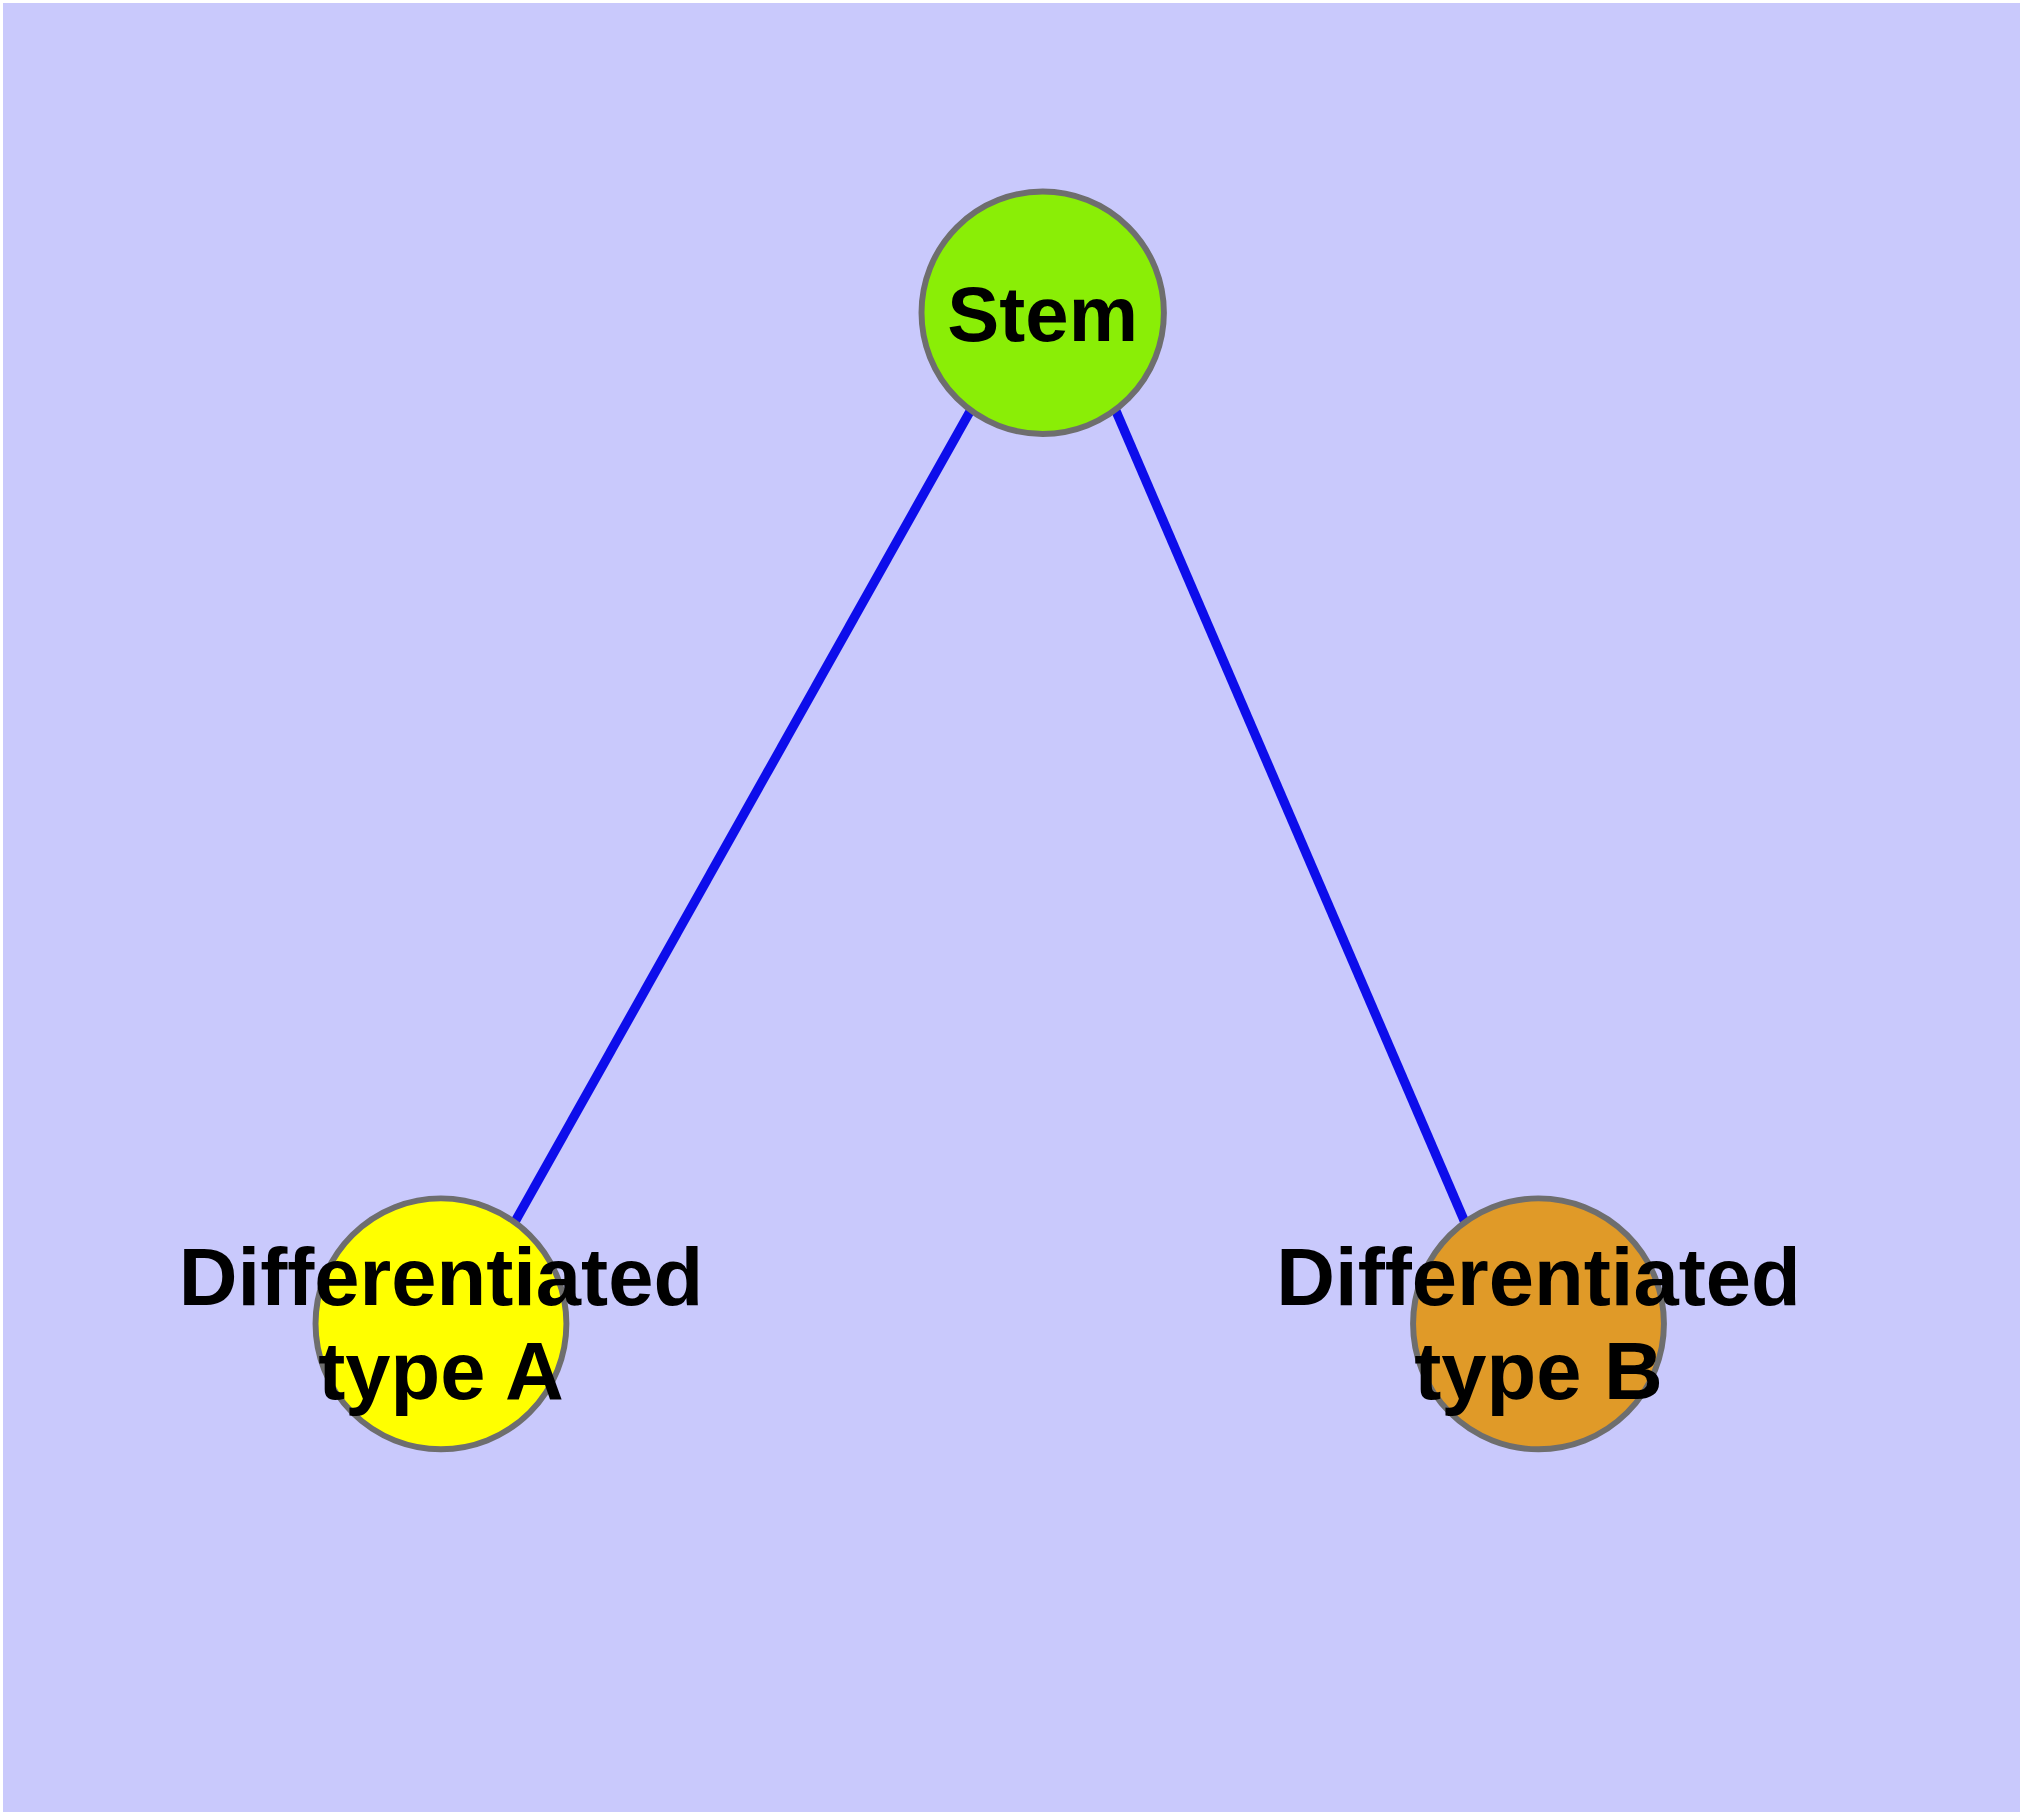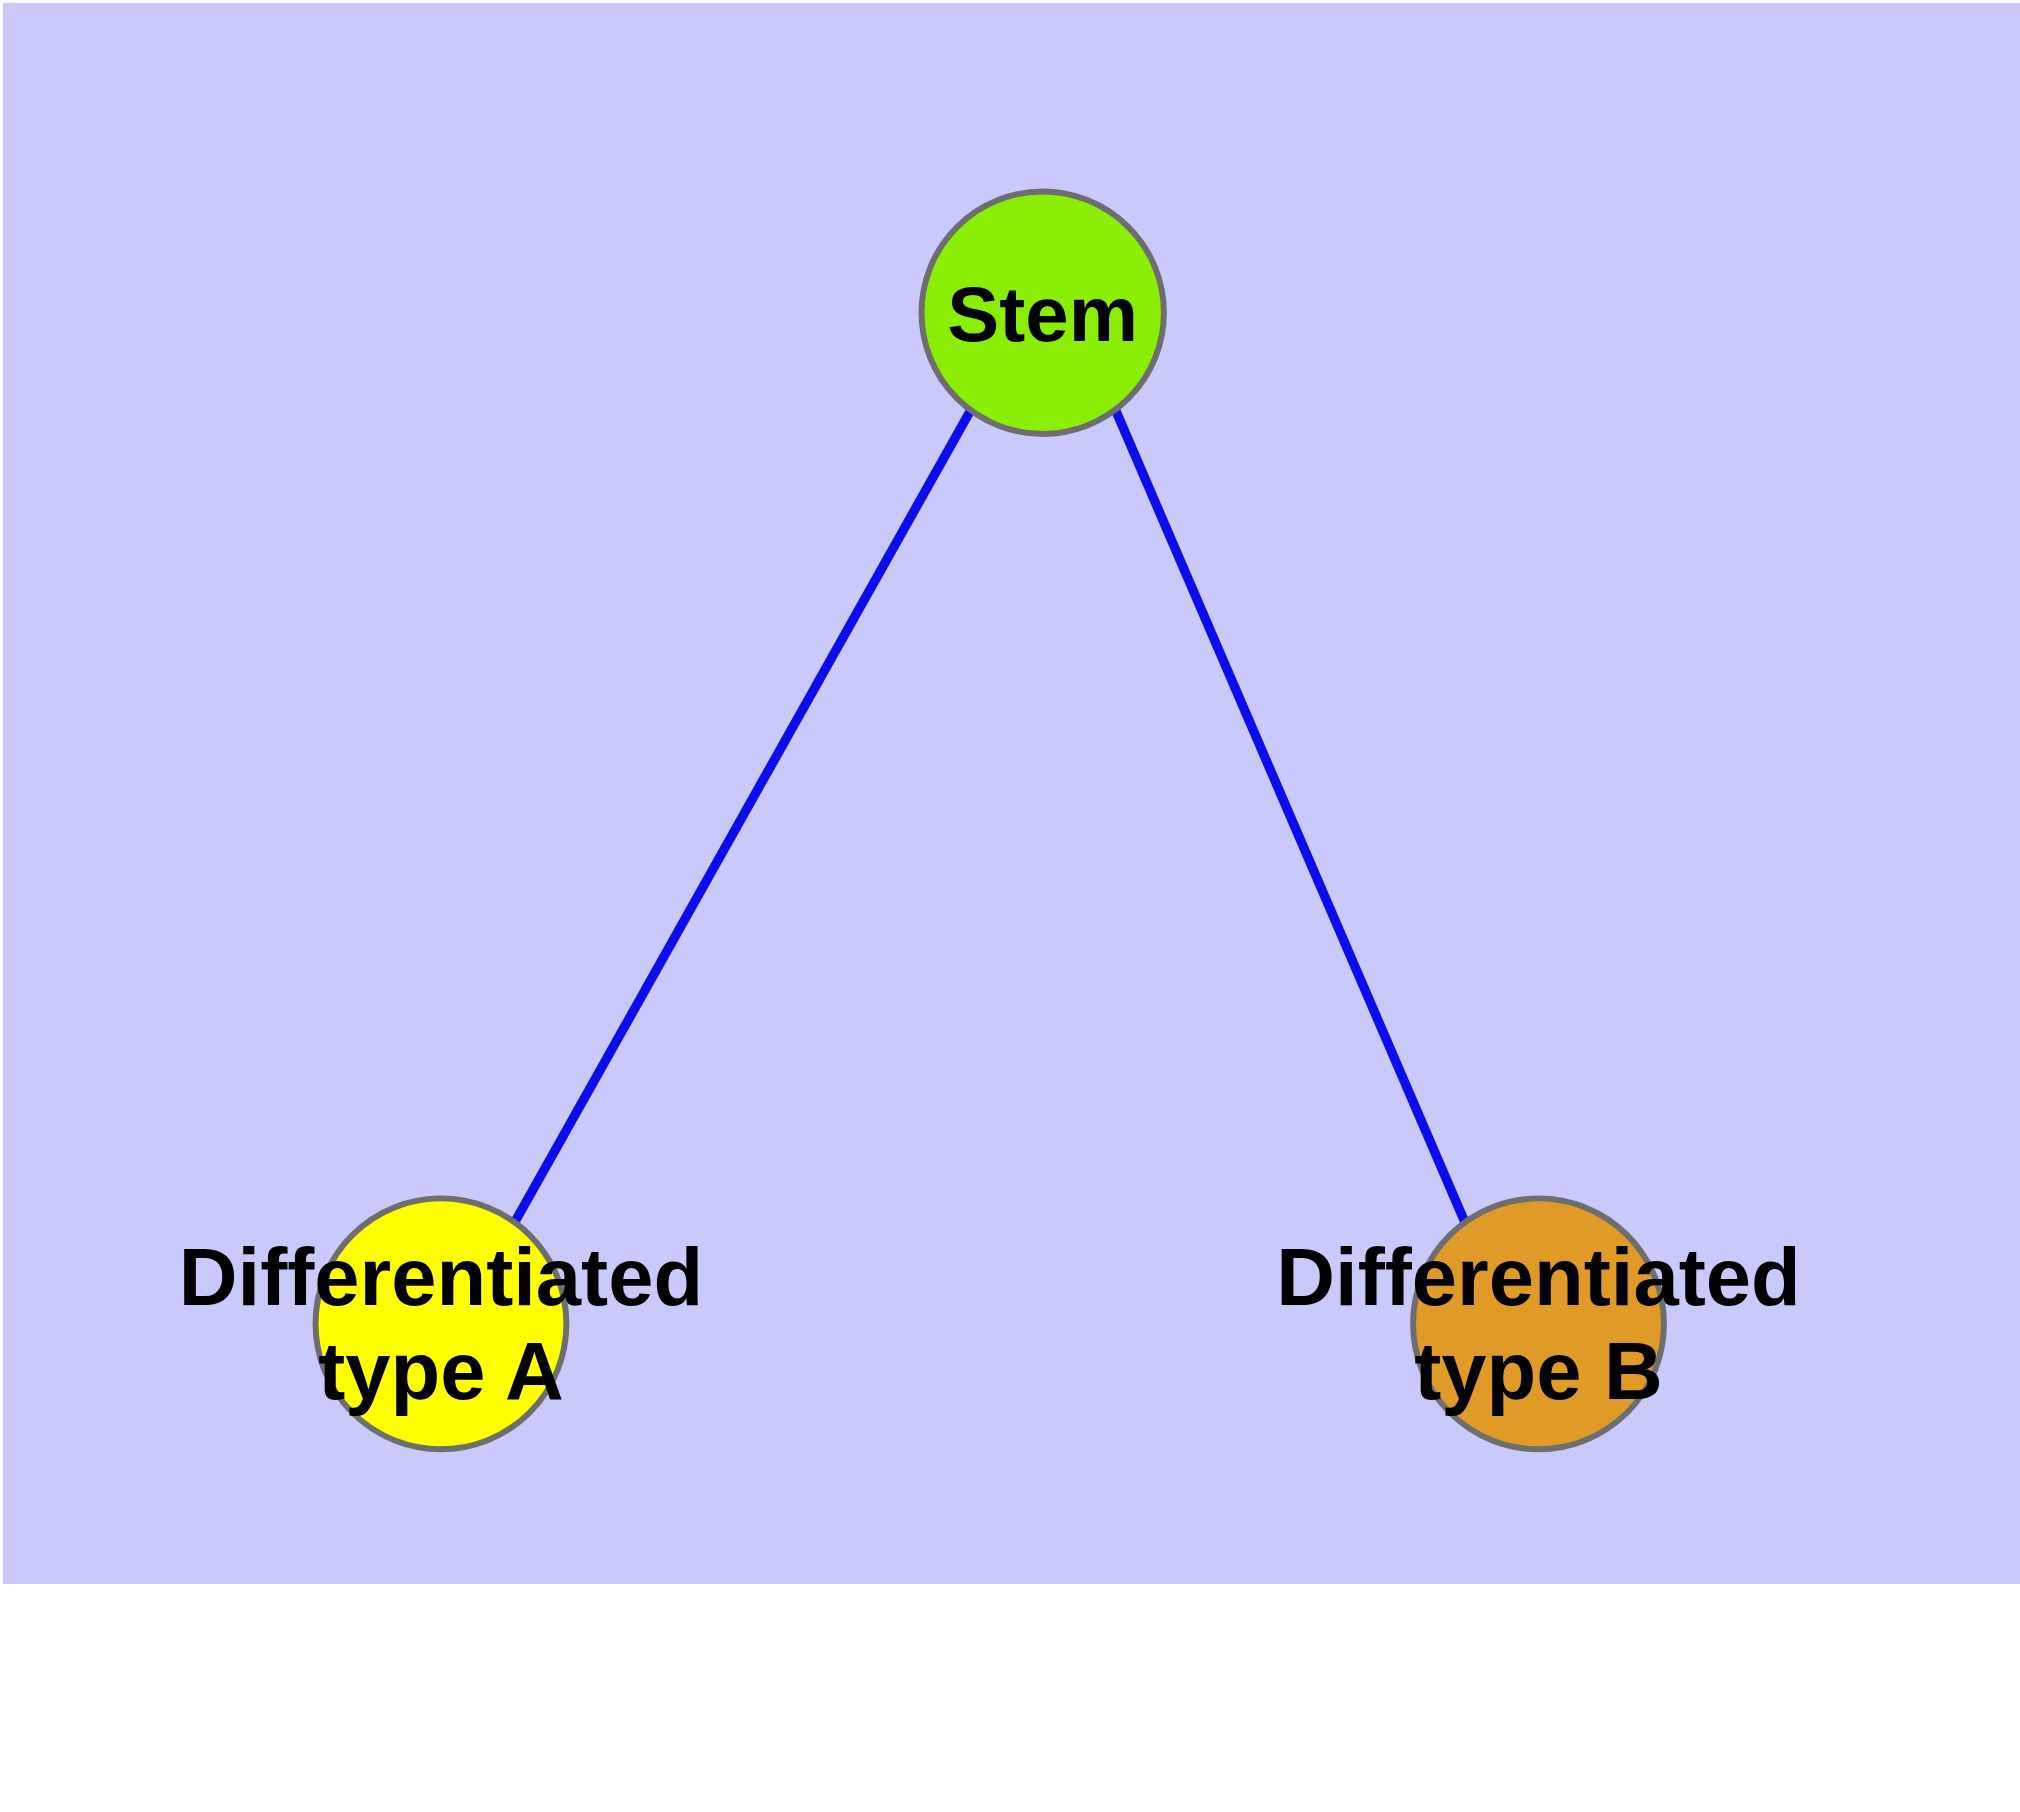--- a/index.html
+++ b/index.html
@@ -3,21 +3,21 @@
 <meta charset="utf-8">
 <style>
   html, body {
     margin: 0;
     padding: 0;
     background: #ffffff;
   }
   #canvas {
     position: relative;
     width: 2021px;
-    height: 1584px;
+    height: 1812px;
     background: #ffffff;
     overflow: hidden;
     font-family: "Liberation Sans", "DejaVu Sans", sans-serif;
   }
   #plot-area {
     position: absolute;
     left: 2.5px;
     top: 2.5px;
     width: 2018px;
     height: 1810px;

